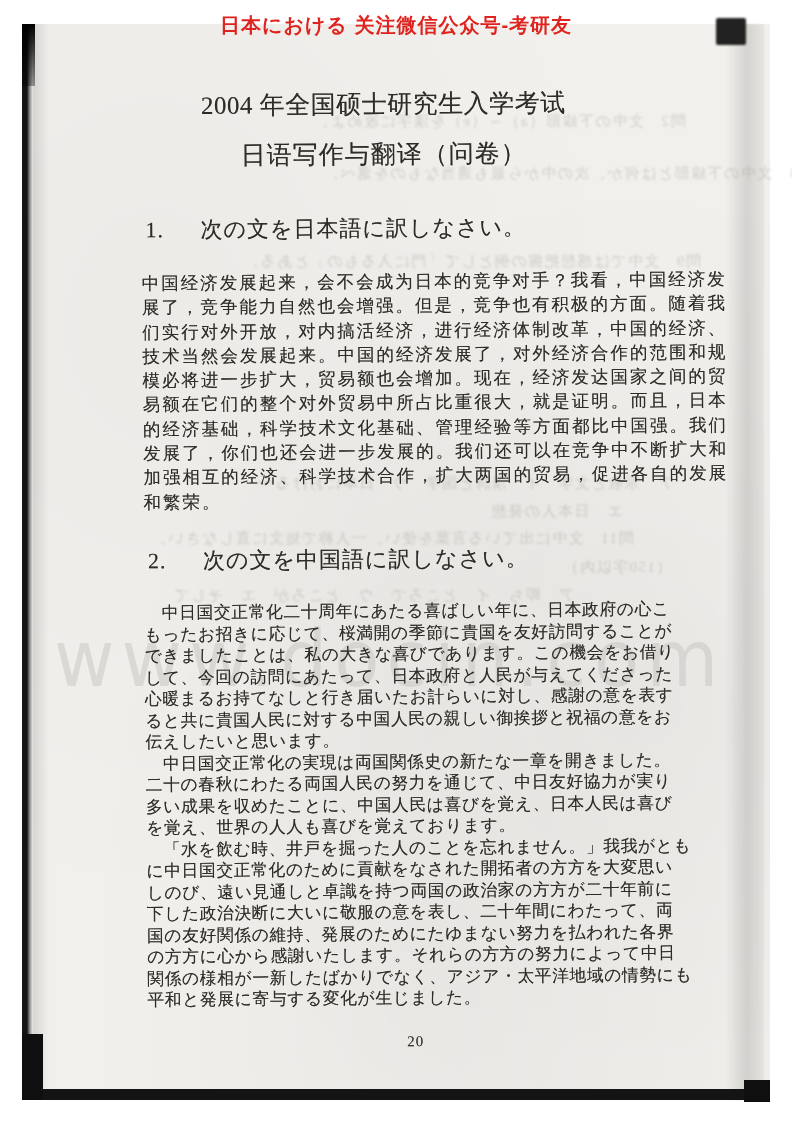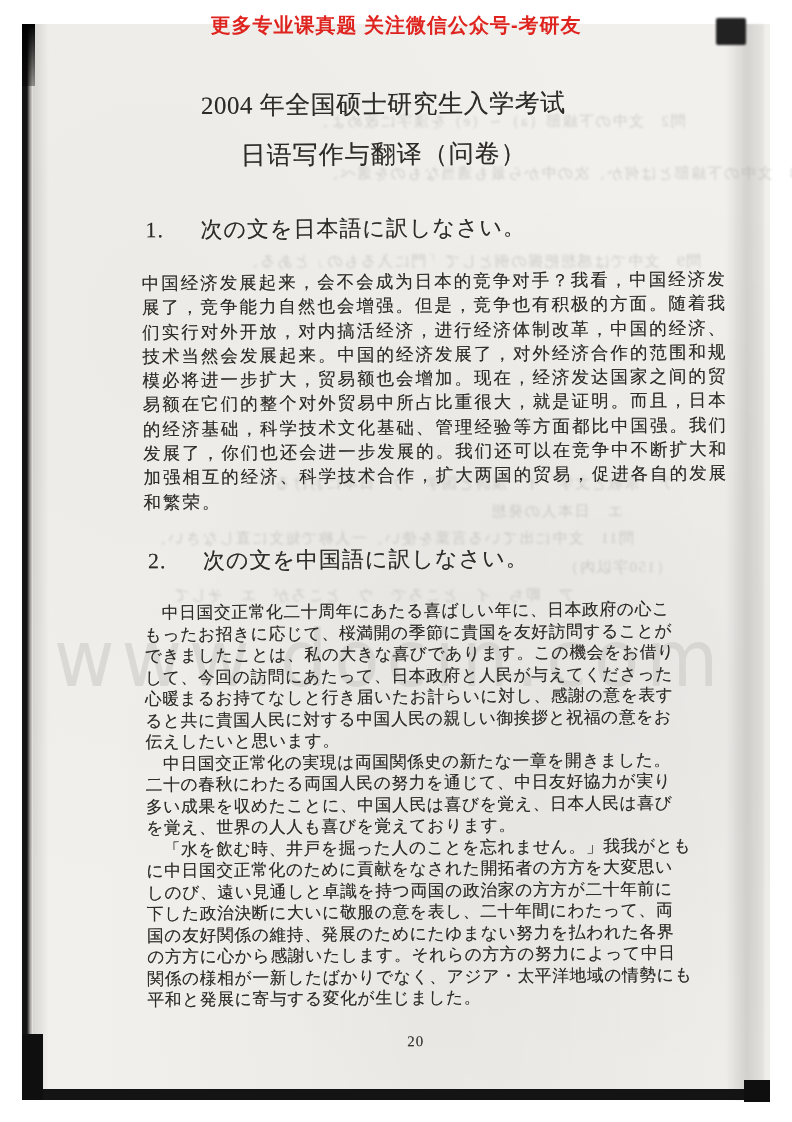--- a/index.html
+++ b/index.html
@@ -152,14 +152,14 @@
 
   <div class="edge edge-left"></div>
   <div class="edge edge-left-soft"></div>
   <div class="edge edge-right-band"></div>
   <div class="edge edge-bottom"></div>
   <div class="edge corner-bl"></div>
   <div class="edge corner-br"></div>
   <div class="edge corner-tl"></div>
   <div class="edge corner-tr"></div>
 
-  <div class="banner">更多专业课真题 关注微信公众号-考研友</div>
+  <div class="banner">日本における 关注微信公众号-考研友</div>
 </div>
 
 </body></html>

